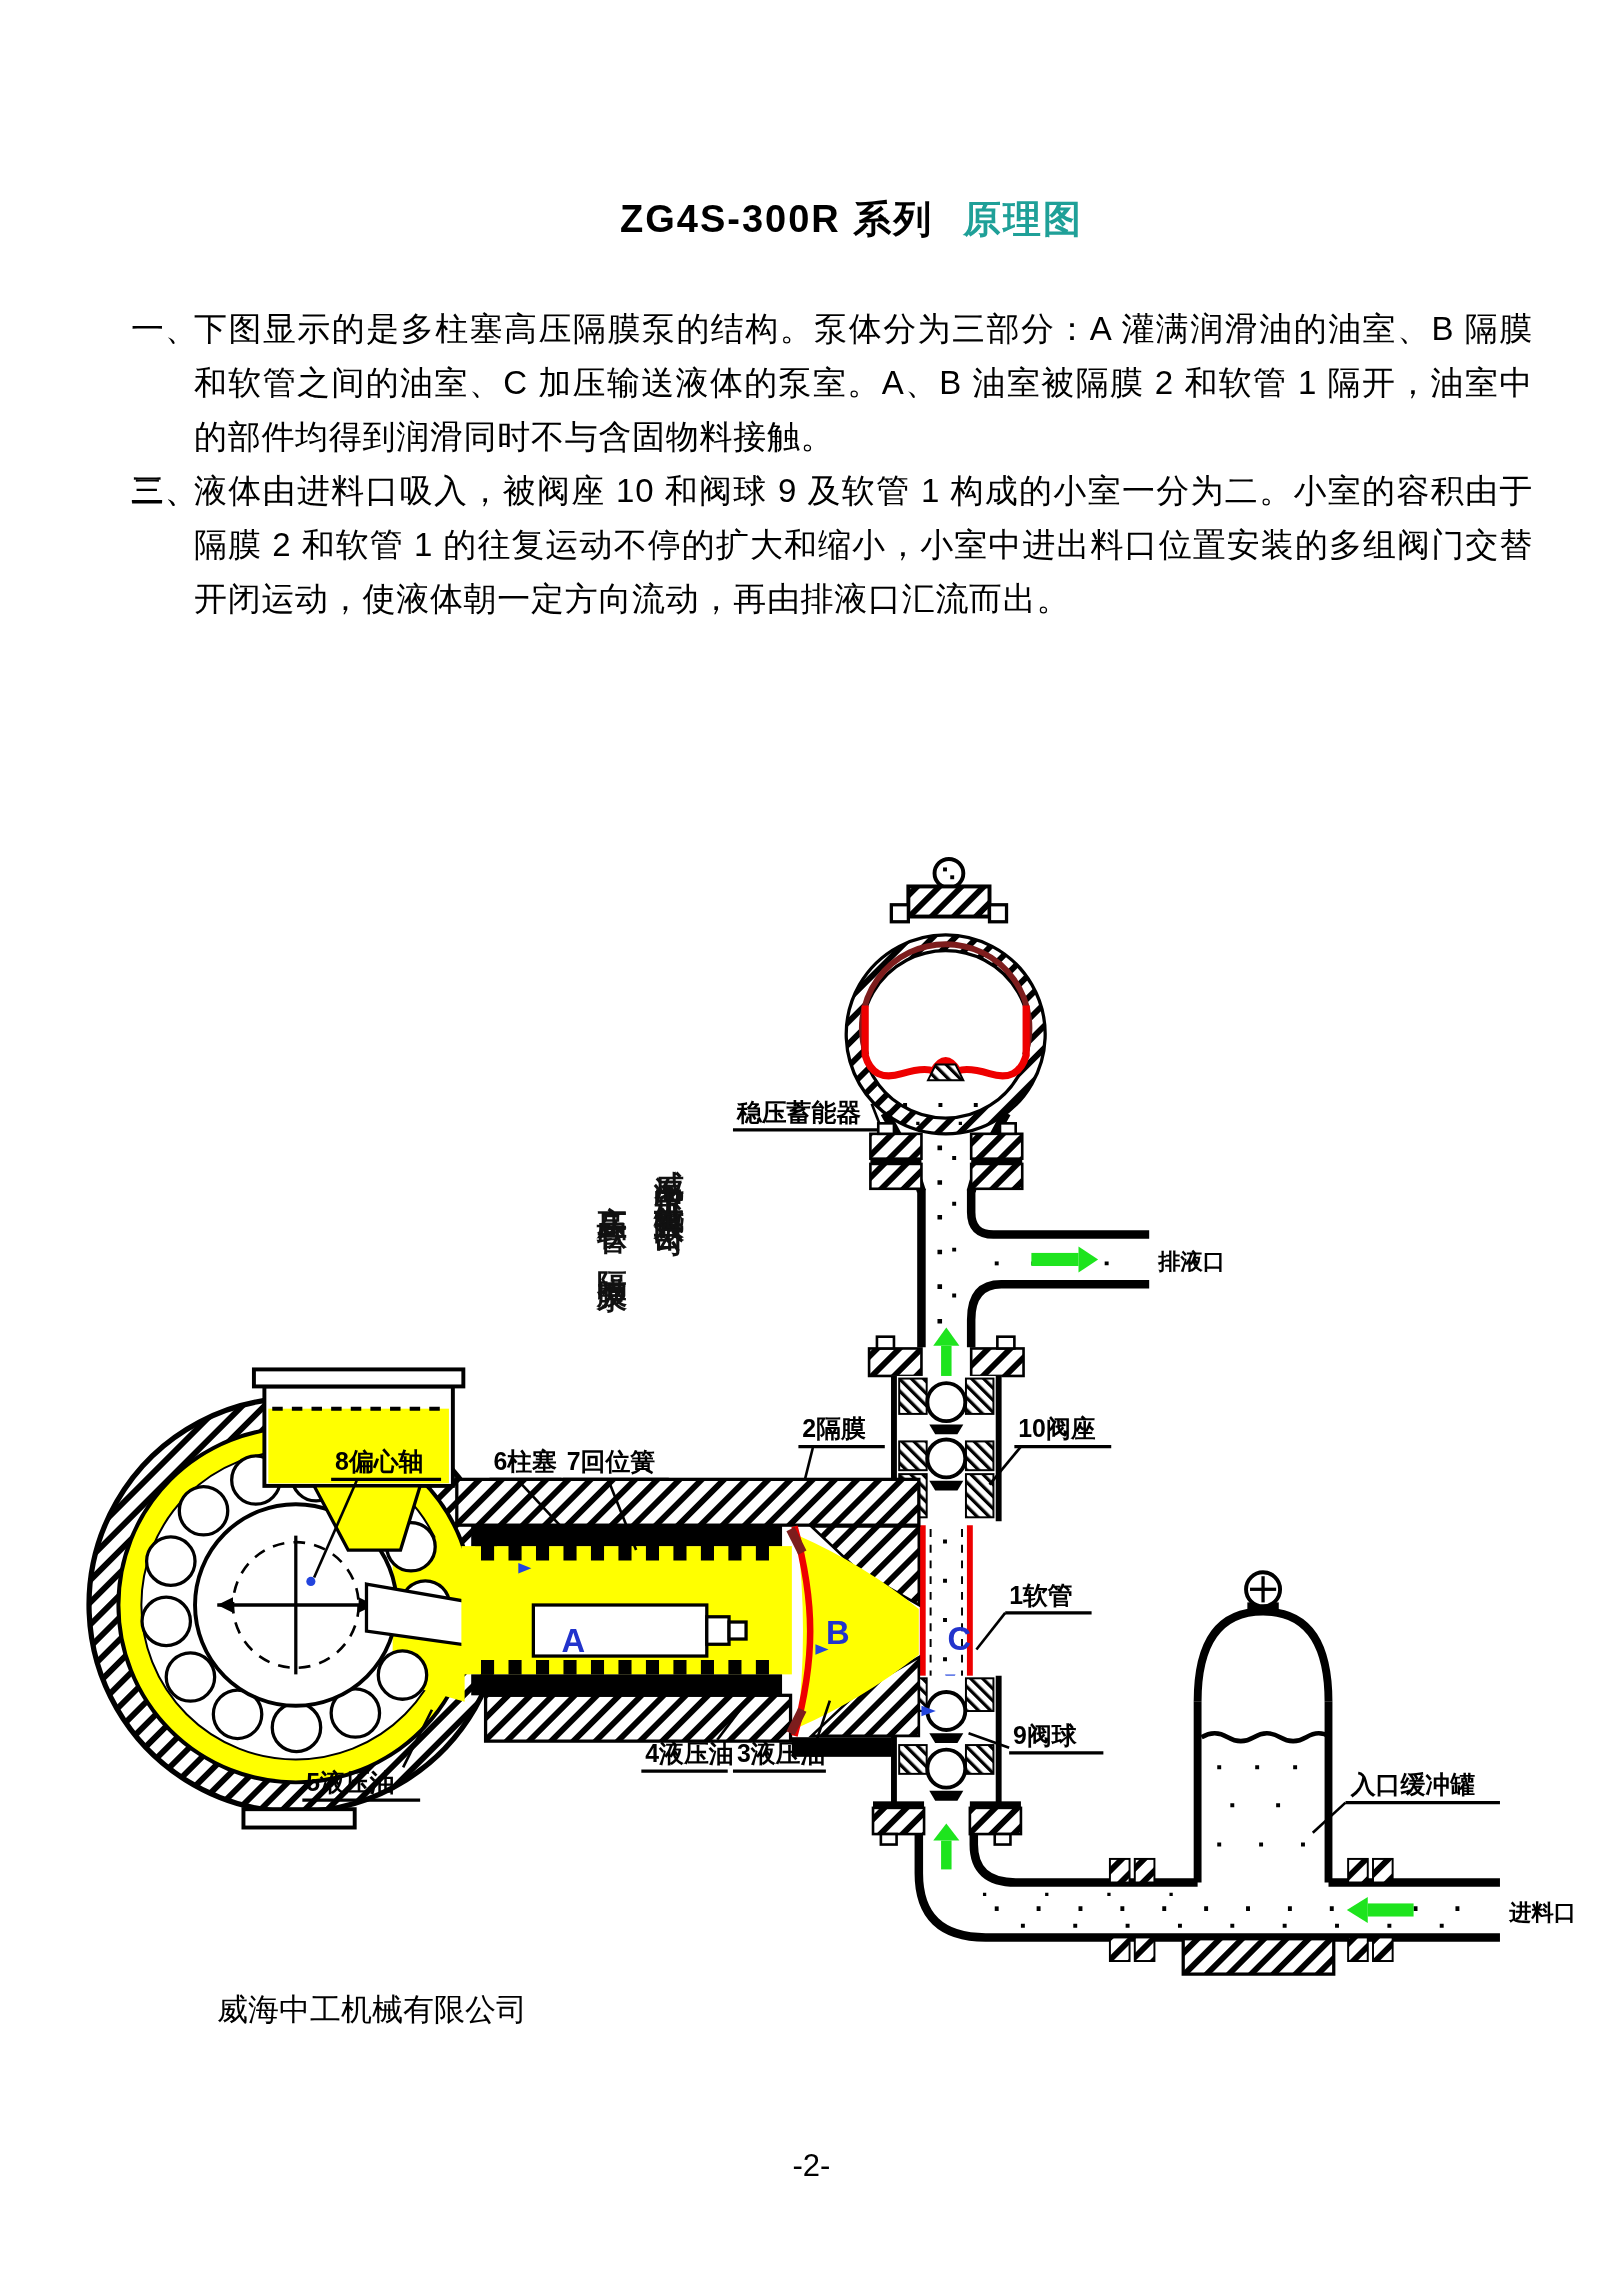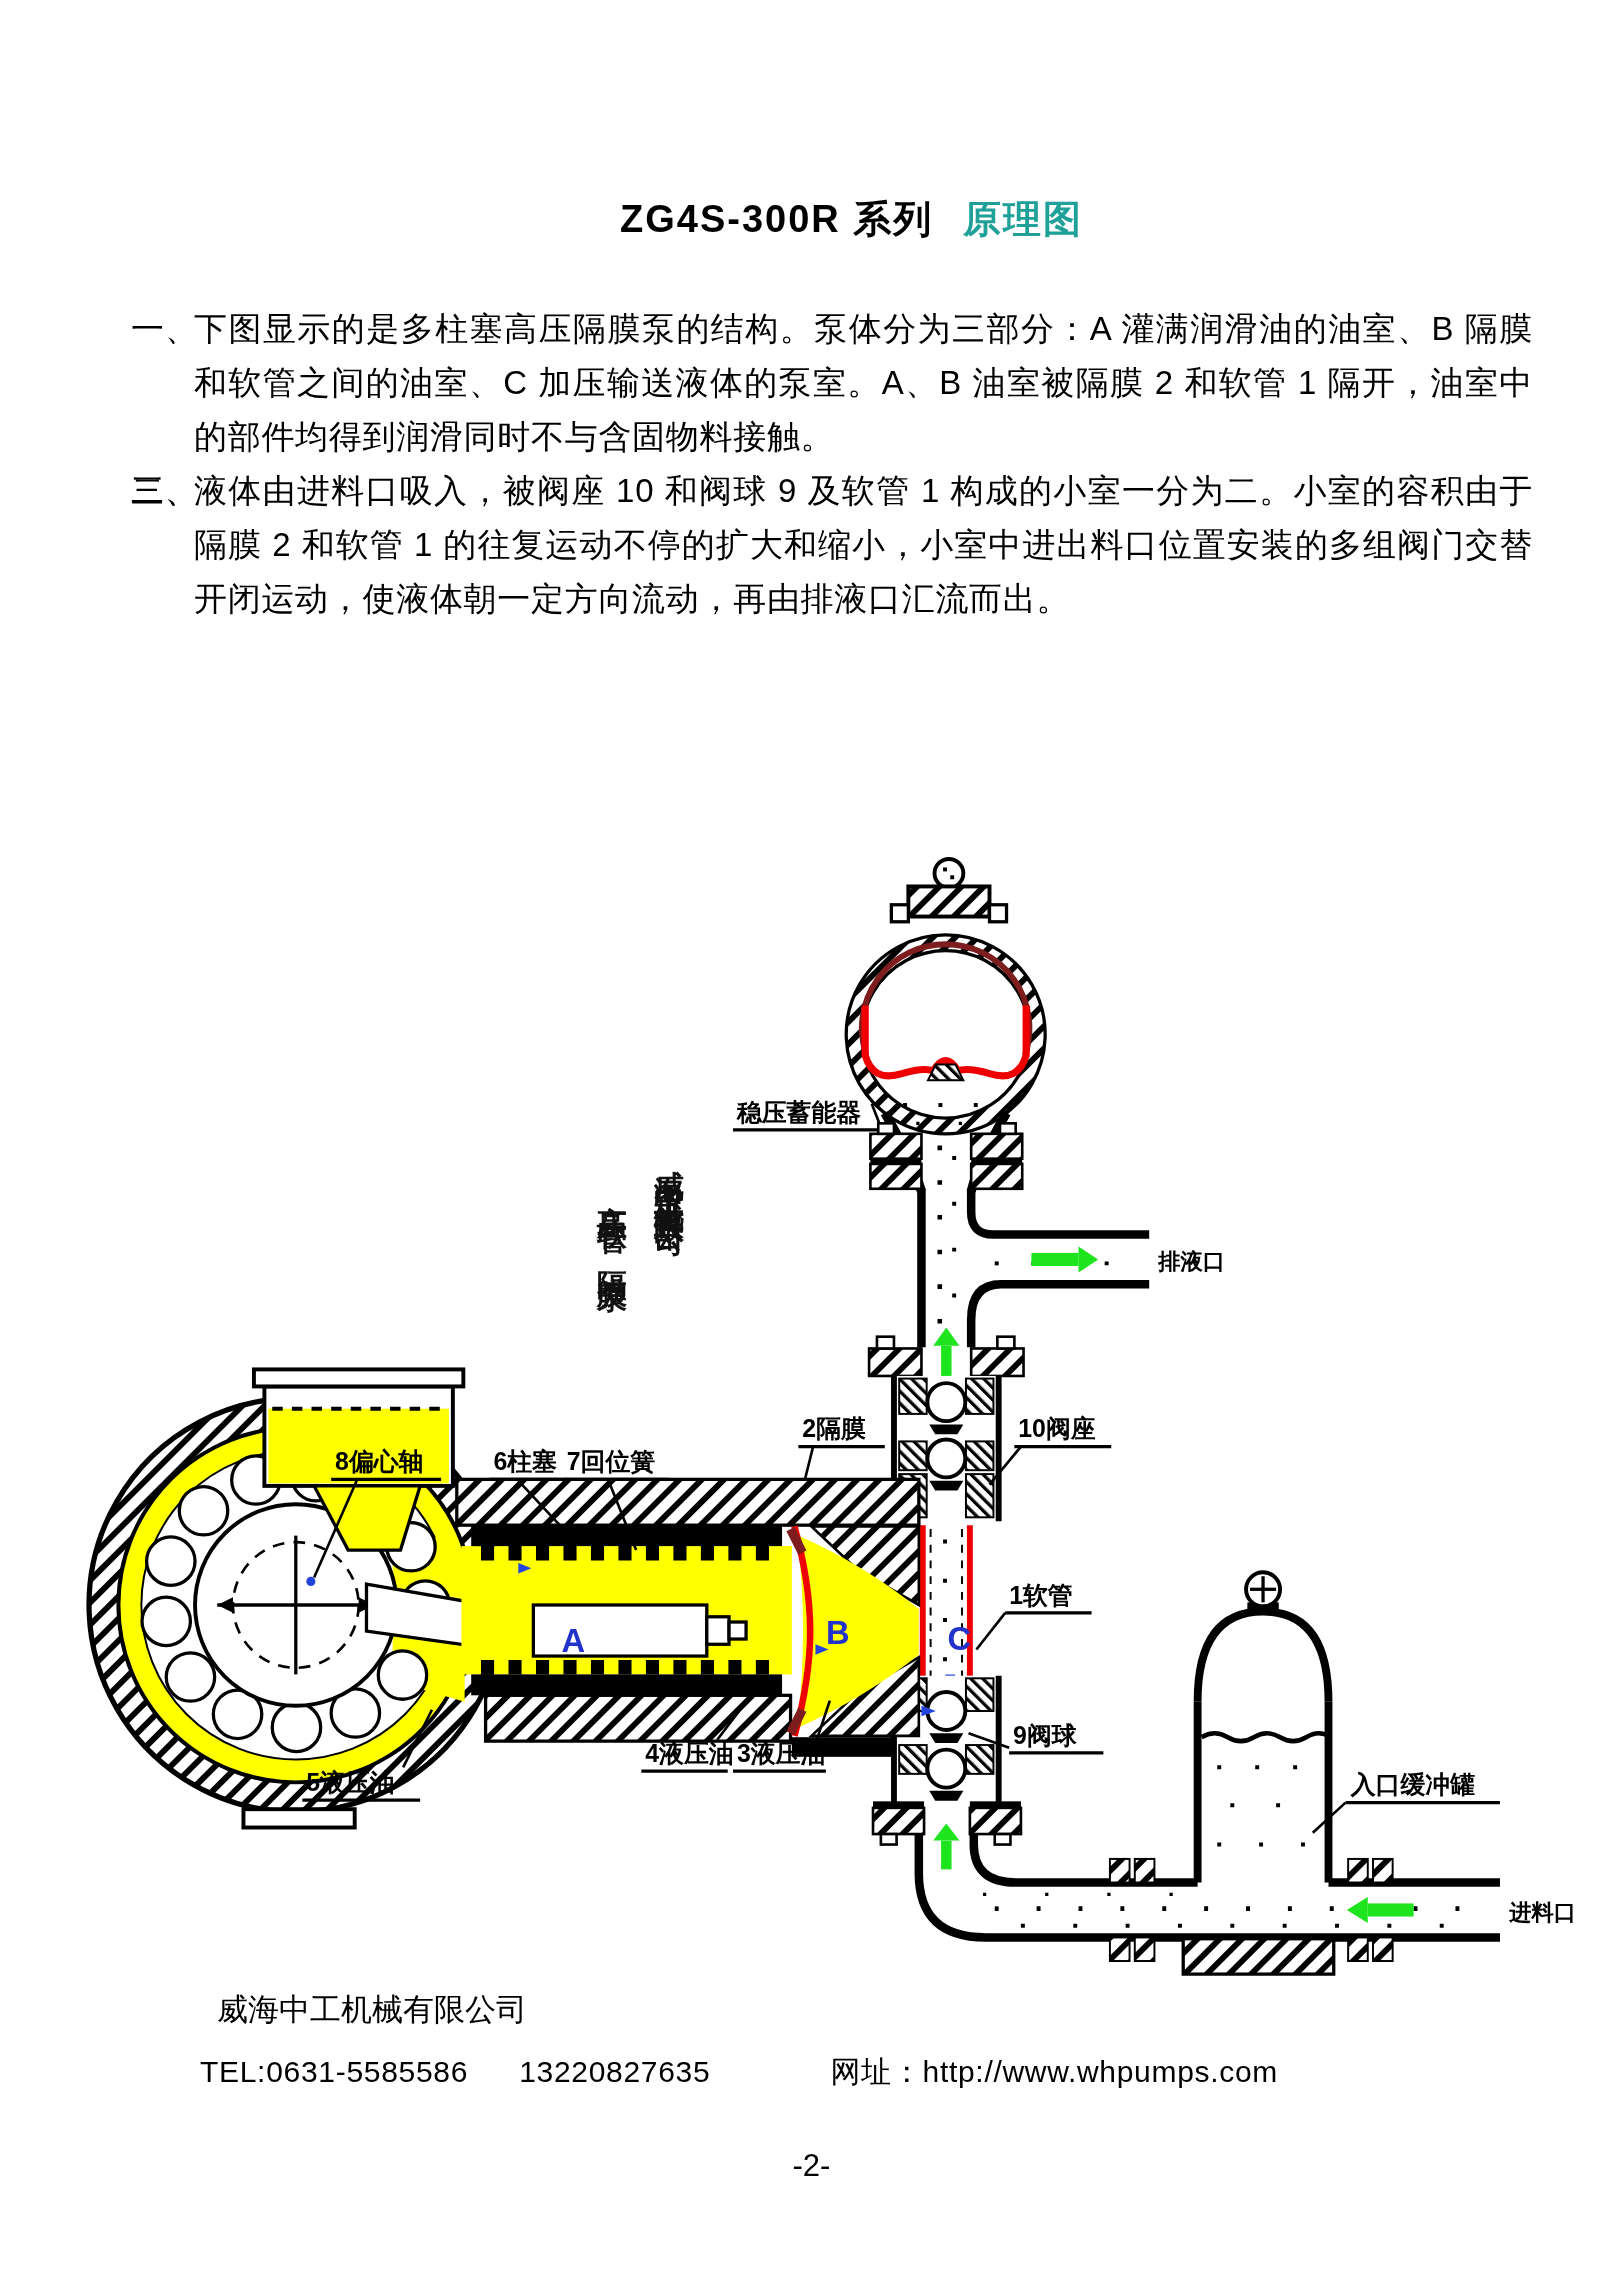--- a/index.html
+++ b/index.html
@@ -340,21 +340,16 @@
       <line x1="980" y1="2706" x2="1112" y2="2706" stroke="#000" stroke-width="5"></line>
       <line x1="1096" y1="2658" x2="1140" y2="2600" stroke="#000" stroke-width="4"></line>
 
       <text class="lbl" x="1126" y="2692">3液压油</text>
       <line x1="1120" y1="2706" x2="1262" y2="2706" stroke="#000" stroke-width="5"></line>
       <line x1="1248" y1="2658" x2="1268" y2="2598" stroke="#000" stroke-width="4"></line>
     </g>
   </svg>
 
   <div class="footer-company">威海中工机械有限公司</div>
-  <div class="footer-line">
-    <span>TEL:0631-5585586</span>
-    <span class="mobile">13220827635</span>
-    <span class="web">网址：http://www.whpumps.com</span>
-  </div>
   <div class="pageno">-2-</div>
 
 </div>
 
 
 </body></html>

